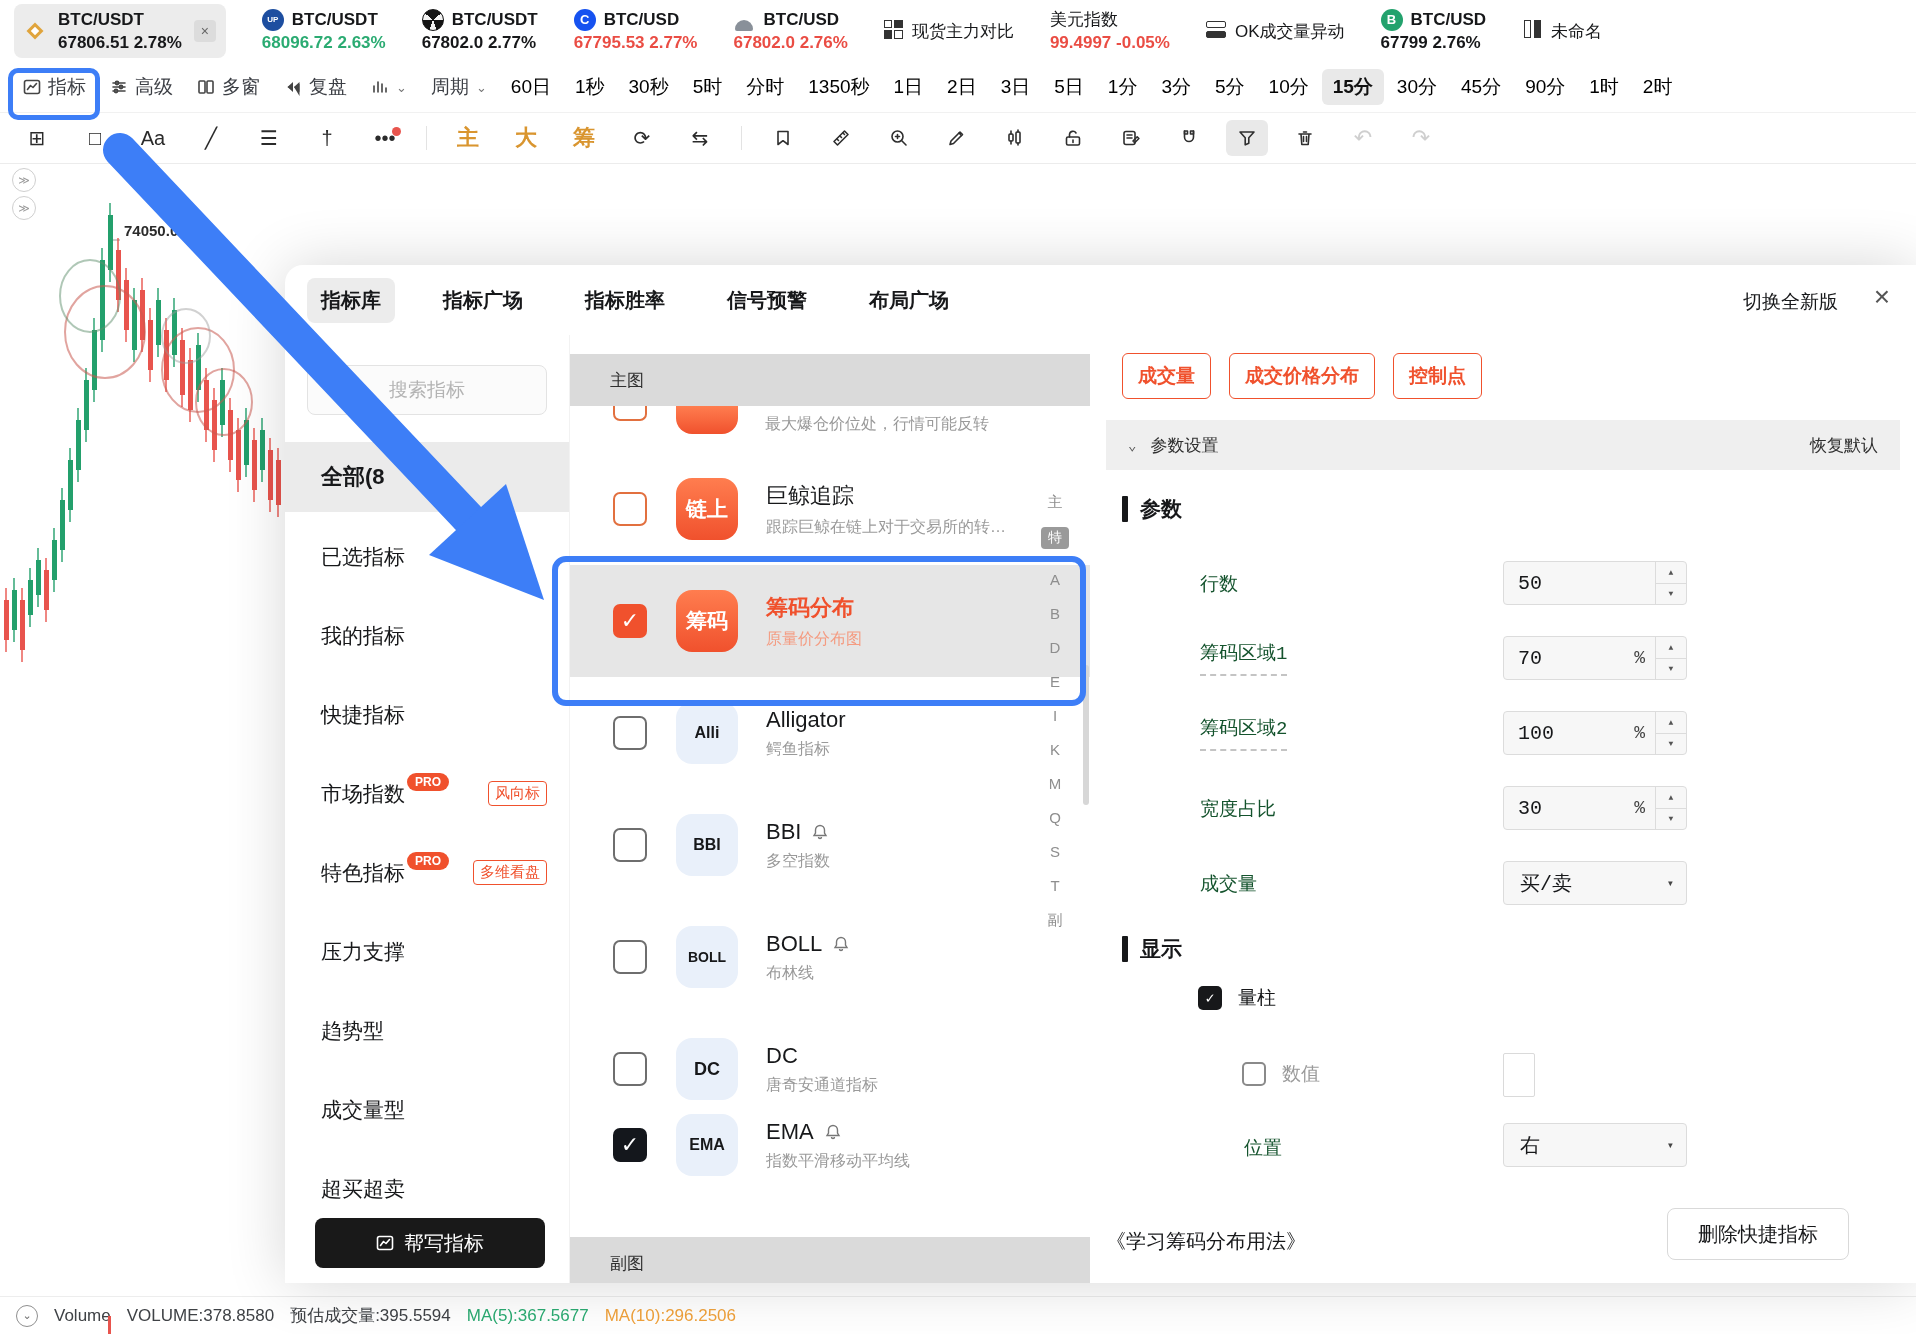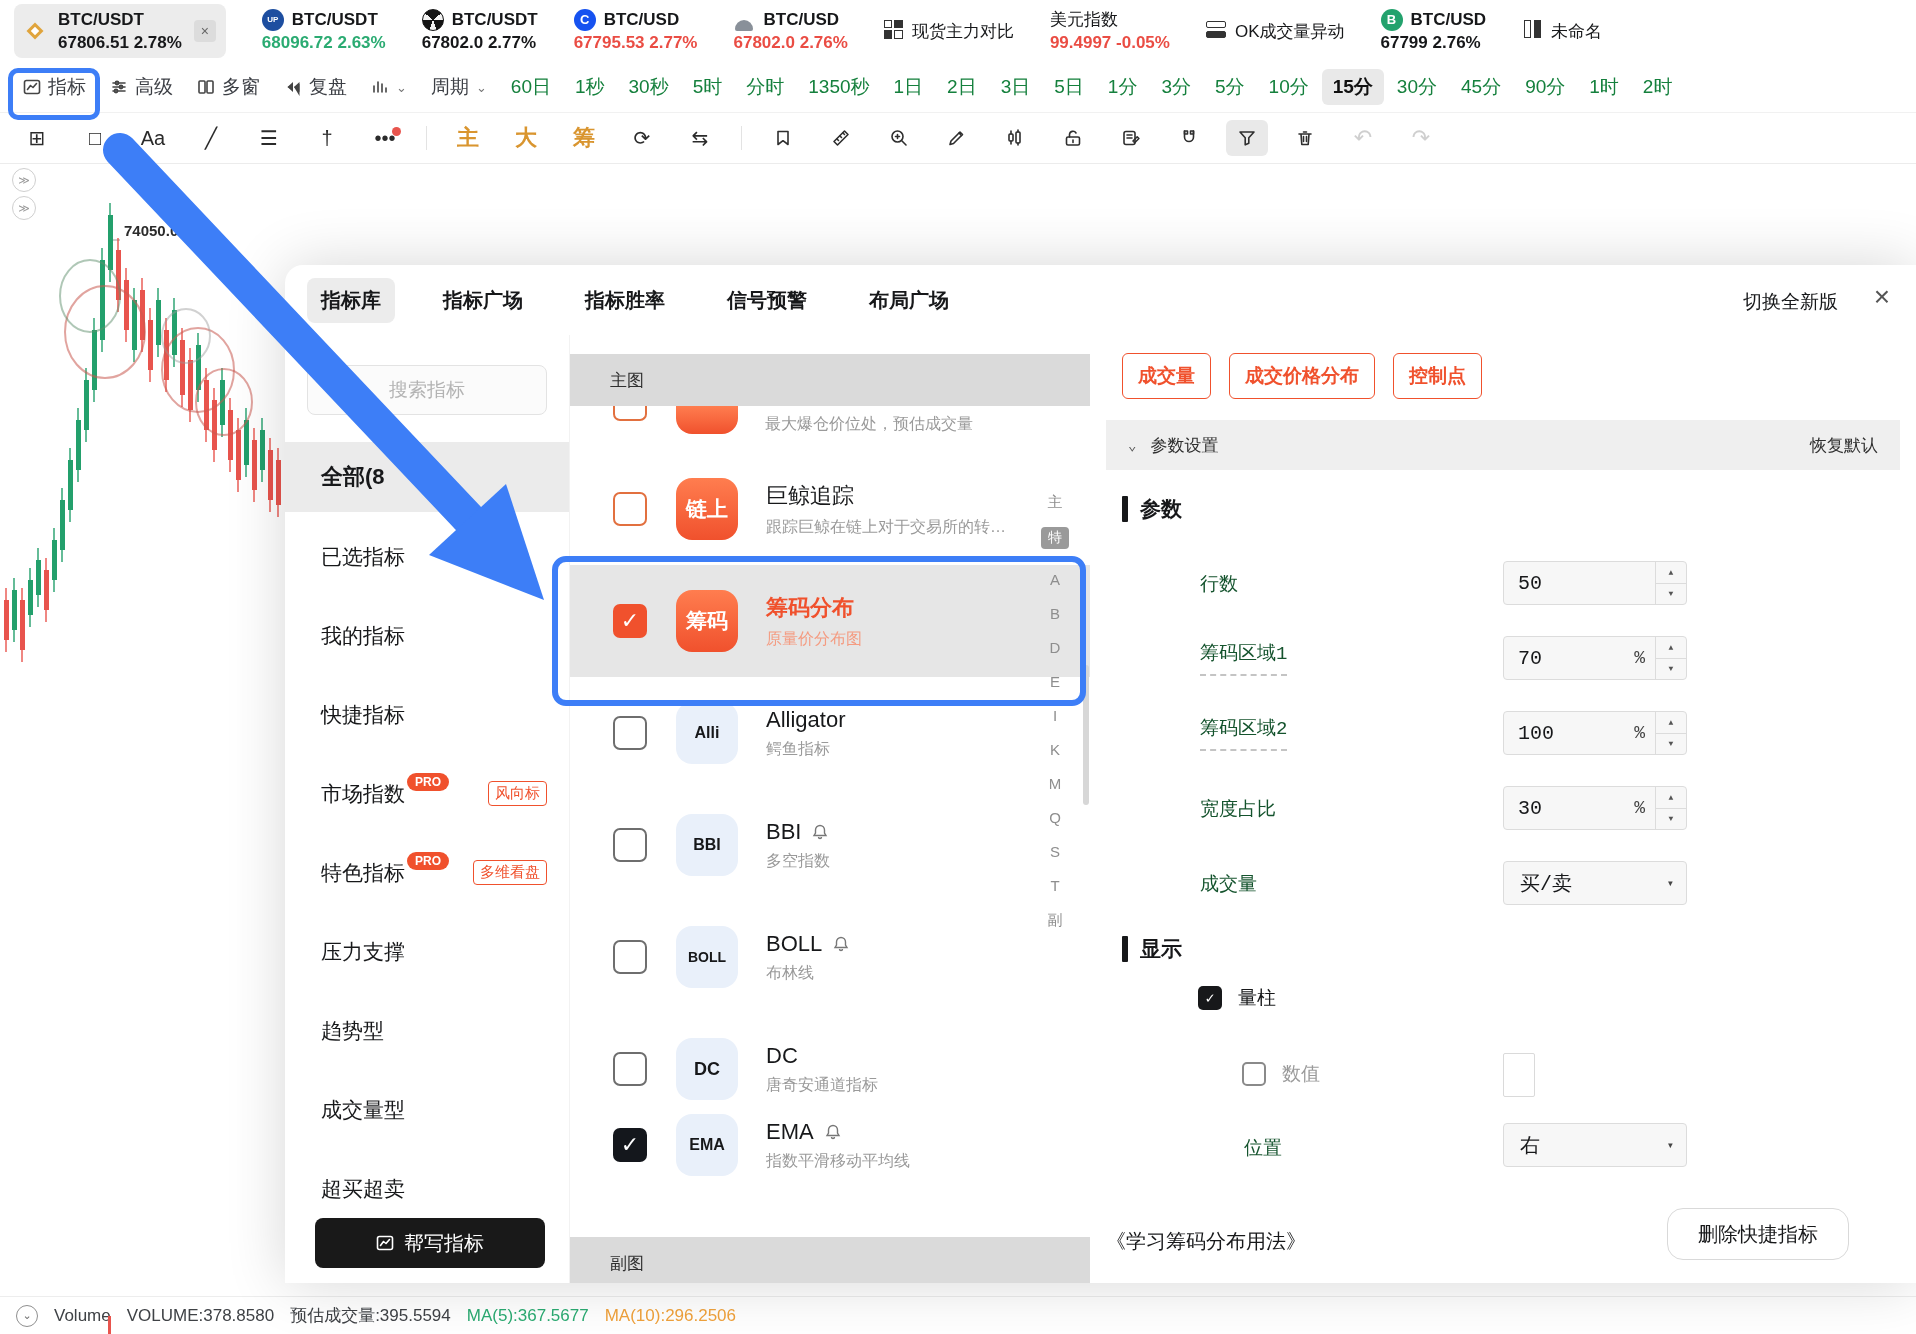--- a/index.html
+++ b/index.html
@@ -30,21 +30,21 @@
   .layers{width:20px;height:20px;display:flex;flex-direction:column;gap:3px;justify-content:center;flex:none;}
   .layers i{height:7px;border:1.5px solid #333;border-radius:2px;box-sizing:border-box;}
   .layers i.f{background:#333;}
   .cols{width:20px;height:20px;display:flex;gap:3px;justify-content:center;flex:none;}
   .cols i{width:7px;height:18px;border:1.5px solid #333;box-sizing:border-box;}
   .cols i.f{background:#333;}
   
   .tfbar{position:absolute;left:0;top:62px;width:1916px;height:50px;display:flex;align-items:center;gap:2px;padding-left:12px;box-sizing:border-box;font-size:19px;color:#3c3f45;}
   .tfl{display:flex;align-items:center;gap:7px;padding:0 11px;flex:none;}
   .tfl svg{flex:none;}
-  .tf{padding:5px 11px;border-radius:6px;color:#15803d;flex:none;}
+  .tf{padding:5px 11px;border-radius:6px;color:#000000;flex:none;}
   .tf.active{background:#e9e9e9;color:#111;font-weight:bold;}
   .carety{font-size:13px;color:#777;}
   
   .drawbar{position:absolute;left:0;top:112px;width:1916px;height:52px;border-top:1px solid #f1f1f1;border-bottom:1px solid #ececec;display:flex;align-items:center;gap:16px;padding-left:16px;box-sizing:border-box;}
   .dico{width:42px;height:36px;display:flex;align-items:center;justify-content:center;font-size:20px;color:#2b2b2b;border-radius:6px;flex:none;position:relative;}
   .dico.active{background:#e9e9e9;}
   .dico.amber{color:#d9952f;font-size:22px;font-weight:bold;}
   .dico.ghost{color:#cfcfcf;font-size:22px;}
   .dsep{width:1px;height:24px;background:#e3e3e3;margin:0 4px;flex:none;}
   .reddot{position:absolute;right:5px;top:7px;width:9px;height:9px;border-radius:50%;background:#e8544d;}
@@ -119,21 +119,21 @@
   .sel{position:absolute;left:413px;width:184px;height:44px;background:#f7f7f7;border:1px solid #dcdcdc;border-radius:4px;display:flex;align-items:center;box-sizing:border-box;}
   .sel .val{padding-left:16px;font-size:20px;flex:1;color:#17181a;}
   .sel .caret{margin-right:12px;font-size:12px;color:#444;}
   .chkrow{position:absolute;display:flex;align-items:center;gap:16px;font-size:19px;color:#17181a;}
   .chk{width:24px;height:24px;border:2px solid #8a8a8a;border-radius:5px;box-sizing:border-box;flex:none;}
   .chk.on{background:#17181a;border:none;display:flex;align-items:center;justify-content:center;}
   .chk.on::after{content:"✓";color:#fff;font-size:15px;font-weight:bold;}
   .muted{color:#9a9a9a;}
   .swatch{position:absolute;left:413px;top:718px;width:32px;height:44px;background:#fff;border:1px solid #dadada;border-radius:2px;box-sizing:border-box;}
   .learn{position:absolute;left:16px;top:893px;font-size:20px;color:#17181a;}
-  .del-btn{position:absolute;left:577px;top:873px;width:182px;height:52px;border:1px solid #d9d9d9;border-radius:16px;display:flex;align-items:center;justify-content:center;font-size:20px;color:#17181a;background:#fff;box-sizing:border-box;}
+  .del-btn{position:absolute;left:577px;top:873px;width:182px;height:52px;border:1px solid #d9d9d9;border-radius:8px;display:flex;align-items:center;justify-content:center;font-size:20px;color:#17181a;background:#fff;box-sizing:border-box;}
   
   .sbar{position:absolute;left:0;top:1296px;width:1916px;height:38px;border-top:1px solid #ededed;display:flex;align-items:center;gap:16px;padding-left:16px;box-sizing:border-box;font-size:17px;color:#3f4246;z-index:5;background:#fff;}
   .sbar .circ{width:22px;height:22px;border:1.5px solid #8f8f8f;border-radius:50%;display:flex;align-items:center;justify-content:center;font-size:11px;color:#6f6f6f;flex:none;box-sizing:border-box;}
   .ma5{color:#2bab72;}.ma10{color:#f0a23c;}
   .rtick{position:absolute;left:108px;top:1316px;width:3px;height:18px;background:#e8544d;z-index:6;}
   
   .abox1{position:absolute;left:8px;top:68px;width:92px;height:52px;border:5px solid #3d7ef7;border-radius:10px;z-index:60;box-sizing:border-box;}
   .abox2{position:absolute;left:552px;top:556px;width:534px;height:150px;border:6px solid #3d7ef7;border-radius:14px;z-index:60;box-sizing:border-box;}
   .arrowsvg{position:absolute;left:0;top:0;z-index:59;pointer-events:none;}
   svg.licon{stroke:#444;stroke-width:1.6;fill:none;stroke-linecap:round;stroke-linejoin:round;}
@@ -509,21 +509,21 @@
     </div>
 
     <div class="m-list">
       <div class="g-bar" style="top:19px">
           <span>主图</span>
         </div>
 
       <div class="part">
         <div class="part-cb"></div>
         <div class="part-badge"></div>
-        <div class="part-desc">最大爆仓价位处，预估成交量</div>
+        <div class="part-desc">最大爆仓价位处，行情可能反转</div>
       </div>
 
       <div class="ind-row" style="top:118px">
         <span class="cb ob"></span>
         <span class="badge org">链上</span>
         <div class="ind-main">
           <div class="ind-title">
               <span>巨鲸追踪</span>
             </div>
           <div class="ind-desc">跟踪巨鲸在链上对于交易所的转…</div>

